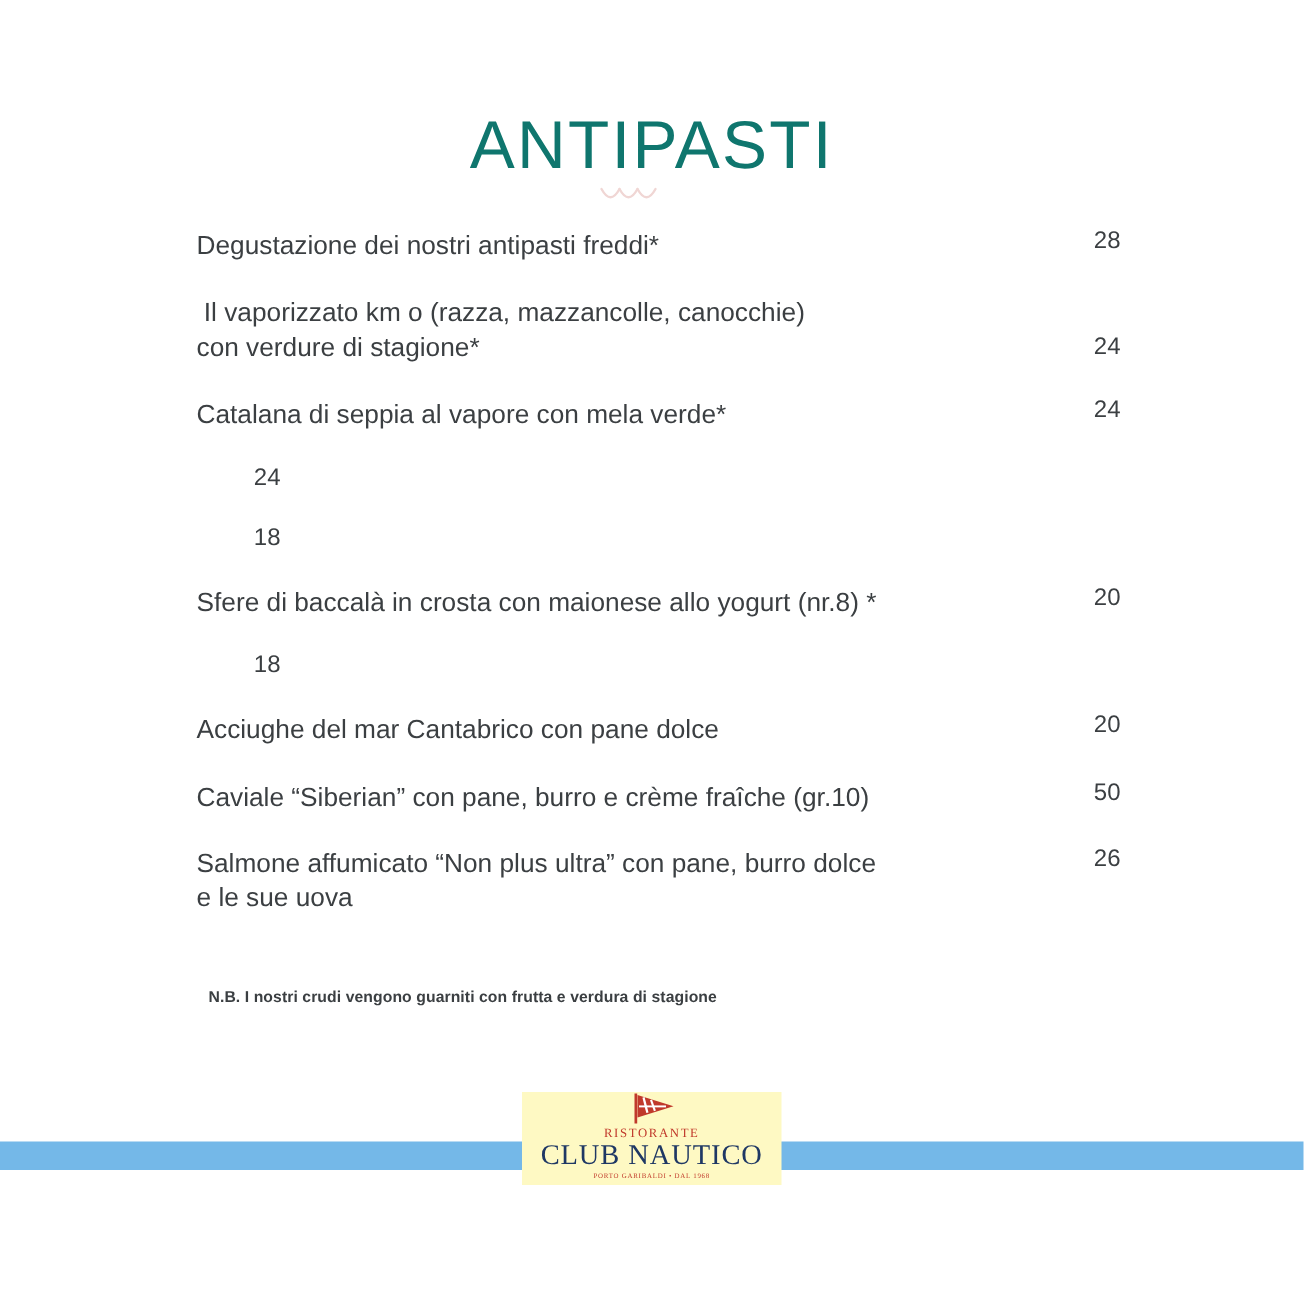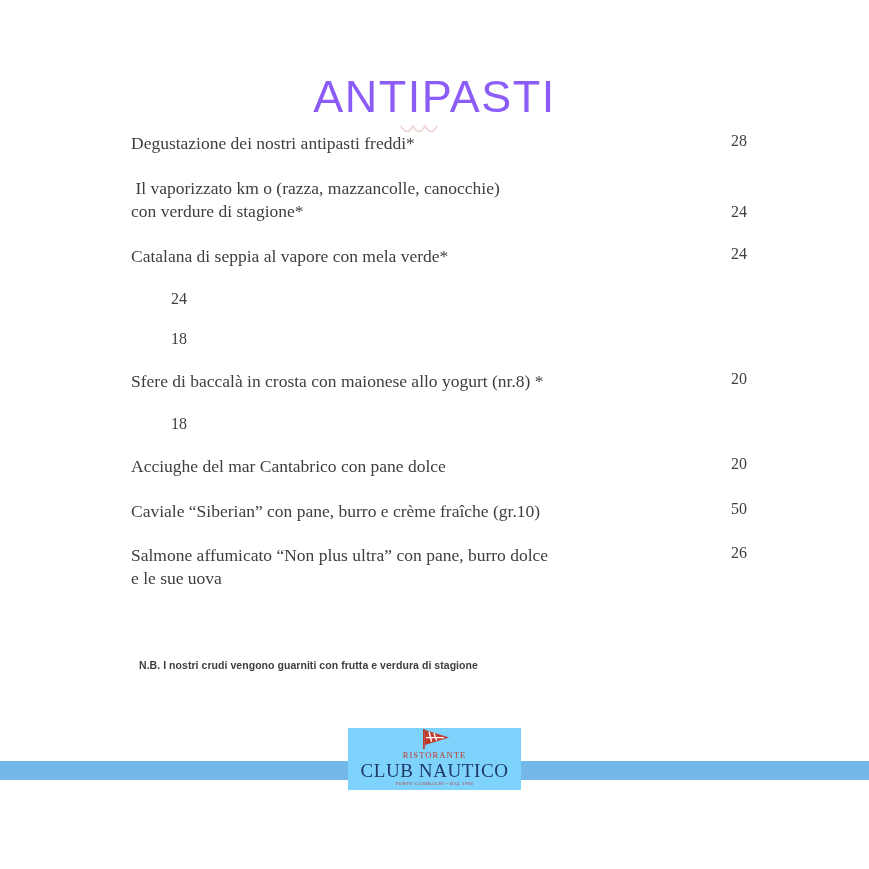--- a/index.html
+++ b/index.html
@@ -29,38 +29,37 @@
     top: 74px;
     left: 0;
     width: 869px;
     text-align: center;
   }
   .menu-title {
     font-family: "Liberation Sans", sans-serif;
     font-size: 45px;
     letter-spacing: 1.5px;
     font-weight: 400;
-    color: #8b5cf6;
+    color: #0f766e;
     line-height: 1;
     margin: 0;
   }
   .title-flourish {
     margin: 2px auto 0;
     width: 72px;
     height: 18px;
     display: block;
   }
 
   
   .menu-list {
     position: absolute;
-    top: 132px;
+    top: 152px;
     left: 131px;
     width: 616px;
-    font-family: Liberation Serif, serif;
   }
   .menu-row {
     display: flex;
     align-items: flex-start;
     justify-content: space-between;
     margin-bottom: 22px;
   }
   .menu-row:nth-child(2) { margin-bottom: 23px; }
   .item-name {
     font-size: 17.5px;
@@ -119,21 +118,21 @@
   .logo {
     position: absolute;
     left: 0;
     top: 728px;
     width: 869px;
     text-align: center;
     z-index: 5;
   }
   .logo-inner {
     display: inline-block;
-    background: #7dd3fc;
+    background: #fef9c3;
     padding: 0 12px 3px;
   }
   .pennant {
     display: block;
     margin: 0 auto 1px;
     width: 34px;
     height: 22px;
   }
   .logo-ristorante {
     font-family: "Liberation Serif", serif;

